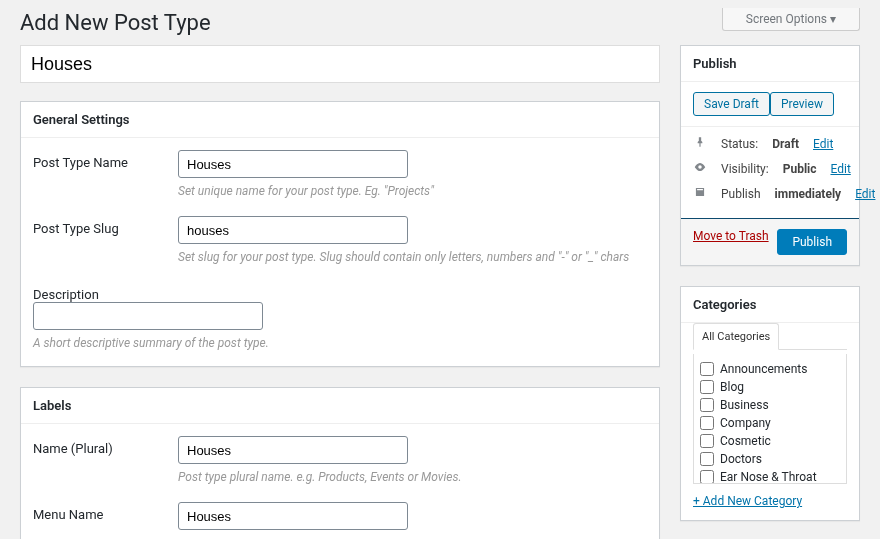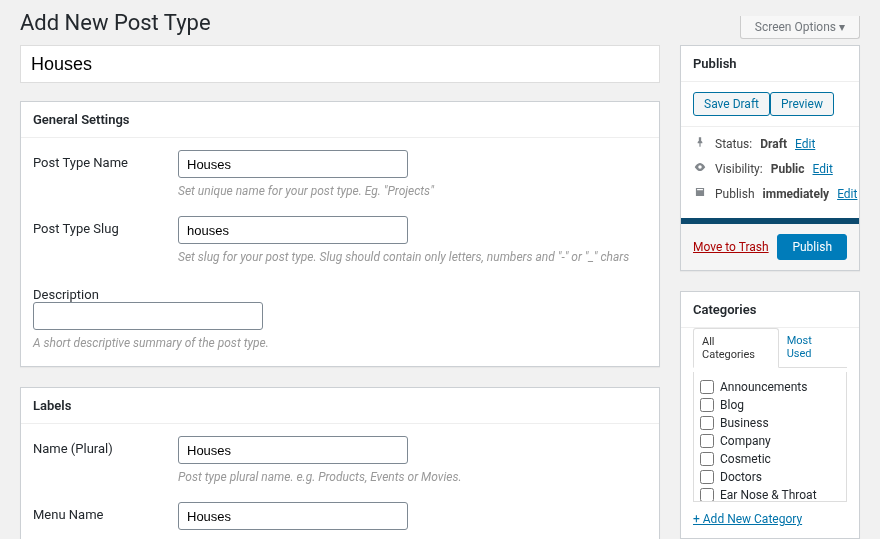--- a/index.html
+++ b/index.html
@@ -1,40 +1,40 @@
 <!DOCTYPE html>
 <html><head>
   <meta charset="utf-8">
   <style>
     * { box-sizing: border-box; margin: 0; padding: 0; }
     body { font-family: -apple-system, BlinkMacSystemFont, "Segoe UI", Roboto, sans-serif; background: #f1f1f1; color: #23282d; font-size: 13px; }
     .wrap { padding: 10px 20px 20px 20px; }
     h1 { font-size: 22px; font-weight: 400; margin: 0 0 10px 0; }
-    .screen-options { background: #f7f7f7; border: 1px solid #ccc; border-top: none; padding: 4px 14px; font-size: 12px; color: #72777c; cursor: pointer; border-radius: 0 0 3px 3px; position: absolute; right: 20px; top: 16px; }
+    .screen-options { background: #f7f7f7; border: 1px solid #ccc; border-top: none; padding: 4px 23px; font-size: 12px; color: #72777c; cursor: pointer; border-radius: 0 0 3px 3px; position: absolute; right: 20px; top: 8px; }
     .layout { display: flex; gap: 20px; align-items: flex-start; }
     .main-col { flex: 1; }
     .side-col { width: 180px; }
     .title-input { width: 100%; padding: 6px 10px; font-size: 18px; border: 1px solid #ddd; background: #fff; margin-bottom: 18px; height: 38px; }
     .postbox { background: #fff; border: 1px solid #ccd0d4; box-shadow: 0 1px 1px rgba(0,0,0,0.04); margin-bottom: 20px; }
     .postbox h2 { font-size: 13px; font-weight: 600; padding: 10px 12px; border-bottom: 1px solid #eee; }
     .postbox .inside { padding: 12px; }
     .form-row { display: flex; align-items: flex-start; margin-bottom: 18px; }
     .form-row label { width: 145px; font-size: 13px; color: #23282d; padding-top: 5px; }
     .form-row .field { flex: 1; }
     .form-row input[type="text"] { width: 230px; padding: 4px 8px; border: 1px solid #7e8993; border-radius: 3px; font-size: 13px; height: 28px; background: #fff; }
     .help { font-size: 12px; color: #999; font-style: italic; margin-top: 6px; }
     
     .publish-actions { display: flex; justify-content: flex-start; padding: 10px 12px; border-bottom: 1px solid #eee; }
     .button { display: inline-block; padding: 4px 10px; border: 1px solid #0071a1; border-radius: 3px; background: #f3f5f6; color: #0071a1; font-size: 12px; cursor: pointer; }
     .button-primary { background: #007cba; border-color: #007cba; color: #fff; padding: 5px 14px; }
     .publish-meta { padding: 8px 12px; font-size: 12px; }
-    .meta-line { display: flex; align-items: center; gap: 8px; margin-bottom: 8px; color: #444; text-align: center; }
+    .meta-line { display: flex; align-items: center; gap: 14px; margin-bottom: 8px; color: #444; text-align: center; }
     .meta-line .icon { width: 14px; color: #82878c; }
     .meta-line a { color: #0073aa; text-decoration: underline; cursor: pointer; }
-    .publish-footer { display: flex; justify-content: space-between; align-items: center; padding: 10px 12px; background: #f5f5f5; border-top: 6px solid #0c4a6e; }
+    .publish-footer { display: flex; justify-content: space-between; padding: 10px 12px; background: #f5f5f5; border-top: 1px solid #0c4a6e; }
     .trash-link { color: #a00; text-decoration: underline; font-size: 12px; cursor: pointer; }
     .cat-tabs { display: flex; border-bottom: 1px solid #ddd; margin: 0 12px; }
     .cat-tab { padding: 6px 8px; font-size: 11px; color: #0073aa; cursor: pointer; }
     .cat-tab.active { border: 1px solid #ddd; border-bottom-color: #fff; margin-bottom: -1px; background: #fff; color: #333; border-radius: 3px 3px 0 0; }
     .cat-list { margin: 4px 12px 10px 12px; border: 1px solid #ddd; border-top: none; max-height: 130px; overflow-y: scroll; padding: 6px; }
     .cat-item { display: flex; align-items: center; gap: 6px; font-size: 12px; padding: 2px 0; }
     .cat-item input { width: 14px; height: 14px; }
     .add-cat { padding: 0 12px 12px 12px; font-size: 12px; }
     .add-cat a { color: #0073aa; text-decoration: underline; cursor: pointer; }
     svg { width: 14px; height: 14px; }
@@ -147,21 +147,20 @@
         <div class="publish-footer">
           <a class="trash-link">Move to Trash</a>
           <span class="button button-primary">Publish</span>
         </div>
       </div>
 
       <div class="postbox">
         <h2>Categories</h2>
         <div class="cat-tabs">
           <div class="cat-tab active">All Categories</div>
-          <div class="cat-tab">Most Used</div>
         </div>
         <div class="cat-list">
           <div class="cat-item">
               <input type="checkbox" style="">
               <span>Announcements</span>
             </div>
           <div class="cat-item">
               <input type="checkbox" style="">
               <span>Blog</span>
             </div>

